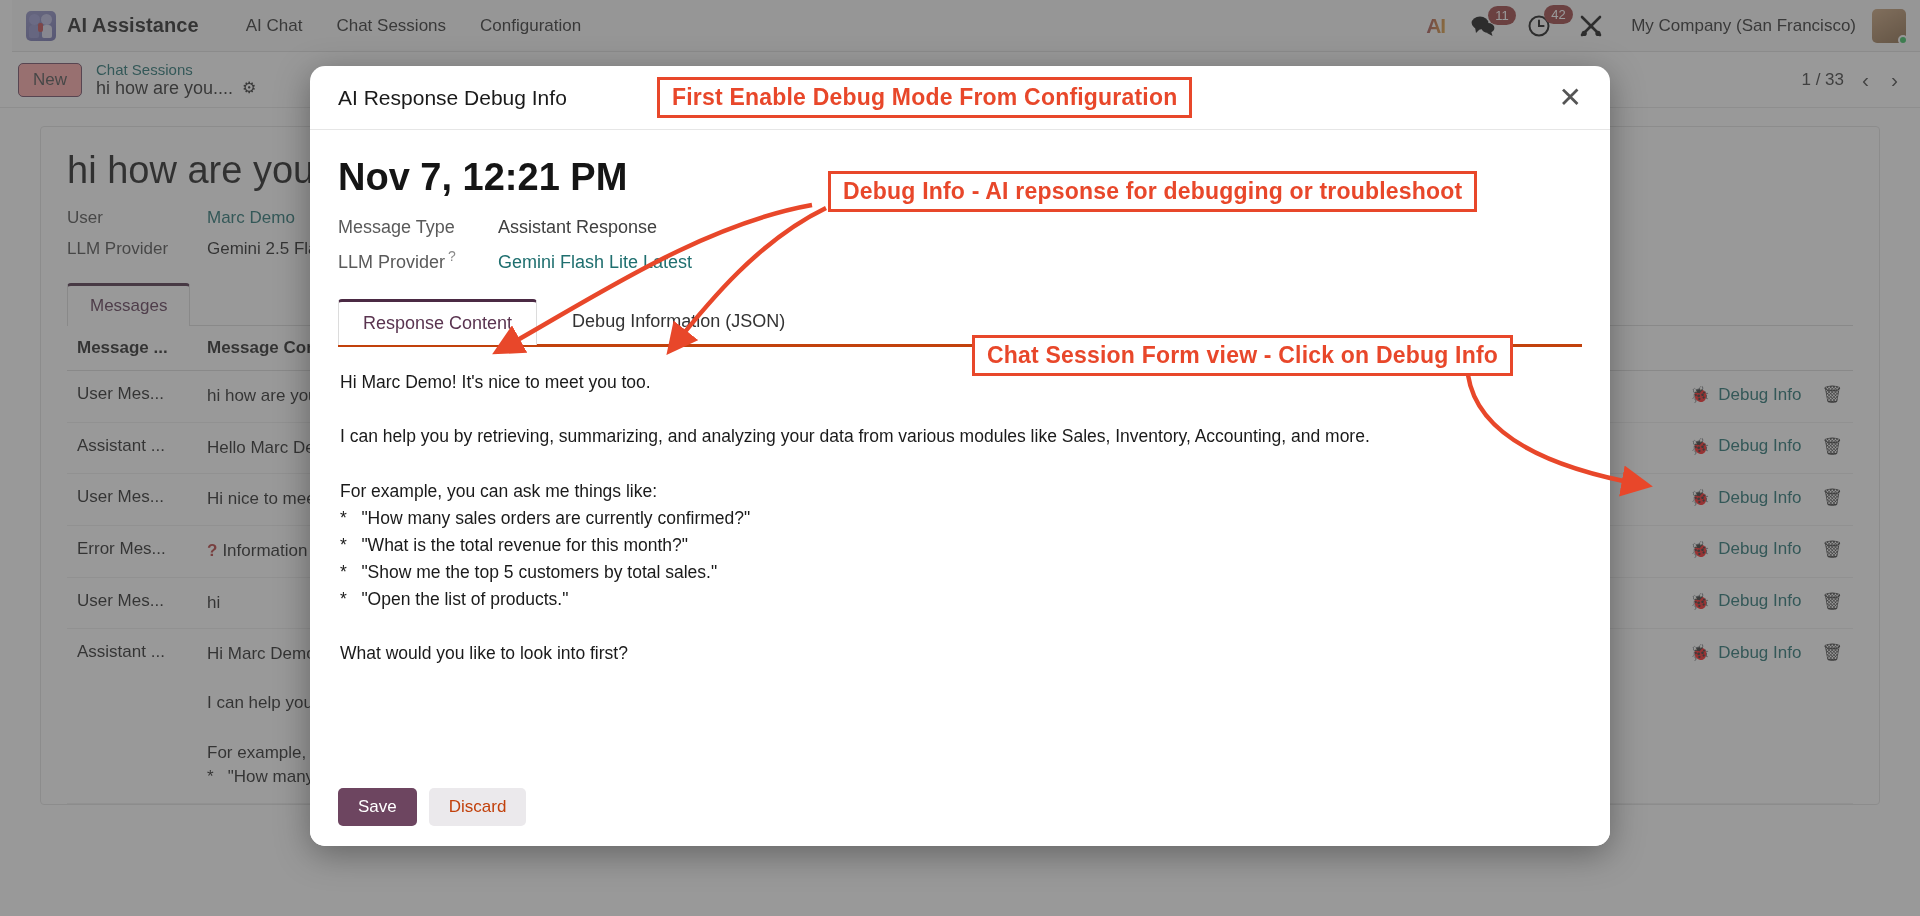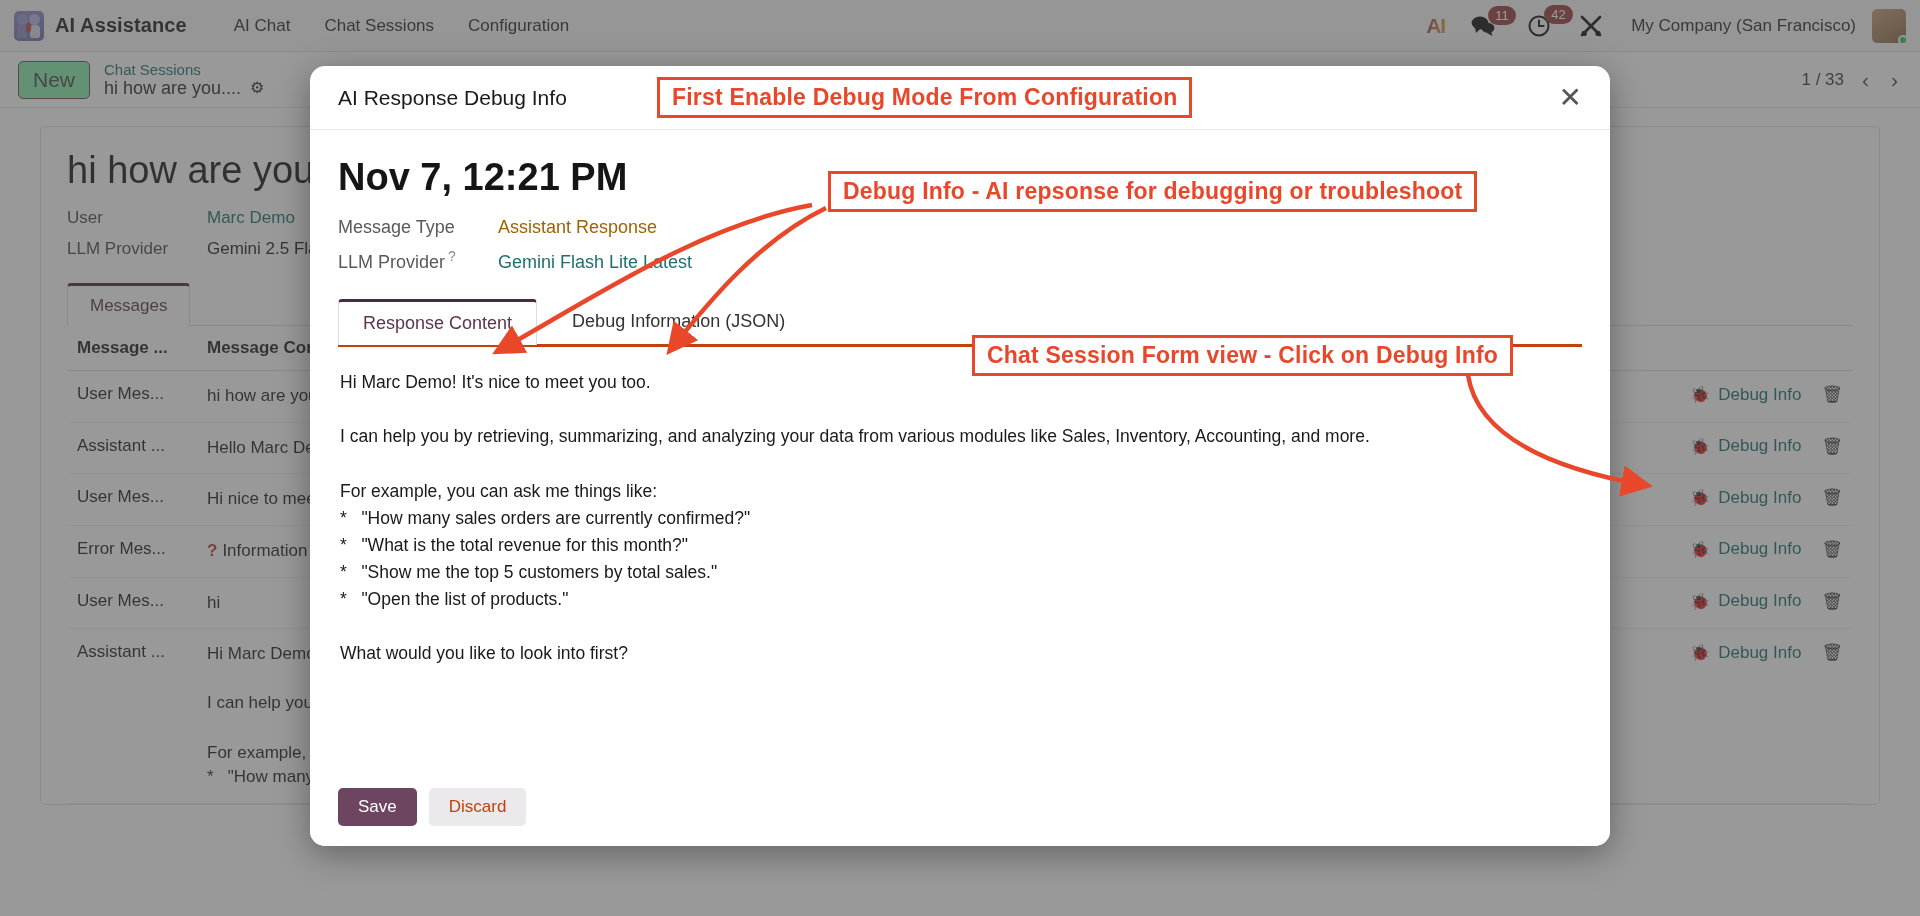--- a/index.html
+++ b/index.html
@@ -10,21 +10,21 @@
     background: #ffffff;
   }
   #root { position: relative; width: 1920px; height: 916px; background: #ffffff; }
 
   
   #app { position: absolute; inset: 0; background: #ffffff; }
 
   
   .navbar {
     height: 52px; background: #f9f9f9; border-bottom: 1px solid #e0e0e0;
-    display: flex; align-items: center; padding: 0 14px; gap: 0px;
+    display: flex; align-items: center; padding: 0 14px; gap: 0px; margin-left: 12px;
   }
   .brand-logo {
     width: 30px; height: 30px; margin-right: 11px; flex: none;
     border-radius: 5px; position: relative; overflow: hidden;
     background: linear-gradient(160deg,#8e8ec4 0%, #6f6fae 100%);
   }
   .brand-logo .h1 { position:absolute; width:11px;height:11px;border-radius:50%;background:#9a9ad2; left:3px; top:3px;}
   .brand-logo .h2 { position:absolute; width:11px;height:11px;border-radius:50%;background:#b9b9e0; left:15px; top:3px;}
   .brand-logo .b1 { position:absolute; width:10px;height:13px;border-radius:4px 4px 2px 2px;background:#8f8fc8; left:3px; top:14px;}
   .brand-logo .b2 { position:absolute; width:10px;height:13px;border-radius:4px 4px 2px 2px;background:#d8d8ea; left:16px; top:14px;}
@@ -45,22 +45,22 @@
   }
   .company-name { font-size: 17px; color: #2b2b2b; margin-left: 28px; white-space: nowrap; }
   .avatar-box { width: 34px; height: 34px; margin-left: 16px; border-radius: 5px;
     background: linear-gradient(150deg,#c9a27a,#8a6846); position: relative; flex: none; }
   .avatar-box .dot { position: absolute; right: -2px; bottom: -2px; width: 10px; height: 10px;
     border-radius: 50%; background: #35c15e; border: 2px solid #f9f9f9; }
 
   
   .cpanel { height: 56px; display: flex; align-items: center; padding: 0 18px;
             border-bottom: 1px solid #e6e6e6; background: #ffffff; }
-  .btn-new { border: 1px solid #6d4560; color: #4b4b4b; background: #86efac;
-    border-radius: 5px; font-size: 21px; padding: 6px 14px; cursor: pointer; }
+  .btn-new { border: 1px solid #6d4560; color: #4b4b4b; background: #fca5a5;
+    border-radius: 5px; font-size: 17px; padding: 6px 14px; cursor: pointer; }
   .crumbs { margin-left: 14px; line-height: 1.15; }
   .crumb-top { font-size: 15px; color: #1f6f6f; cursor: pointer; }
   .crumb-sub { font-size: 18px; color: #2b2b2b; display: flex; align-items: center; gap: 9px; }
   .gear { font-size: 16px; color: #2b2b2b; cursor: pointer; }
   .cp-right { margin-left: auto; display: flex; align-items: center; gap: 14px; }
   .pager-text { font-size: 17px; color: #3a3a3a; }
   .pager-btn { font-size: 21px; color: #444; cursor: pointer; padding: 0 4px; user-select: none; }
 
   
   .sheet-wrap { padding: 18px 0 0 0; background: #ffffff; }
@@ -104,21 +104,21 @@
   .m-head { height: 64px; display: flex; align-items: center; padding: 0 28px;
             border-bottom: 1px solid #e6e6e6; flex: none; }
   .m-title { font-size: 21px; color: #1a1a1a; }
   .m-close { margin-left: auto; font-size: 28px; color: #555; cursor: pointer; line-height: 1;
              font-weight: 300; }
   .m-body { flex: 1 1 auto; padding: 26px 28px 0 28px; overflow: hidden; }
   .m-date { font-size: 38px; font-weight: 700; color: #151515; margin-bottom: 18px; }
   .m-frow { display: flex; align-items: baseline; font-size: 18px; margin-bottom: 10px; }
   .m-flabel { width: 160px; color: #5a5a5a; }
   .m-flabel .qm { color: #8a8a8a; font-size: 14px; vertical-align: super; margin-left: 3px; }
-  .m-fval { color: #a16207; }
+  .m-fval { color: #404040; }
   .m-fval.link { color: #1f6f6f; }
 
   .m-tabs { display: flex; margin-top: 26px; border-bottom: 3px solid #c2410c; gap: 10px; }
   .m-tab { padding: 11px 24px; font-size: 18px; color: #333; cursor: pointer;
            border: 1px solid transparent; border-bottom: none; }
   .m-tab.active { color: #5a3450; background: #fff; border-color: #dcdcdc;
            border-top: 3px solid #4b2a44; border-radius: 4px 4px 0 0; margin-bottom: -1px; }
 
   .m-content { padding: 22px 2px 0 2px; font-size: 17.5px; color: #1a1a1a;
                line-height: 1.55; white-space: pre-wrap; }

